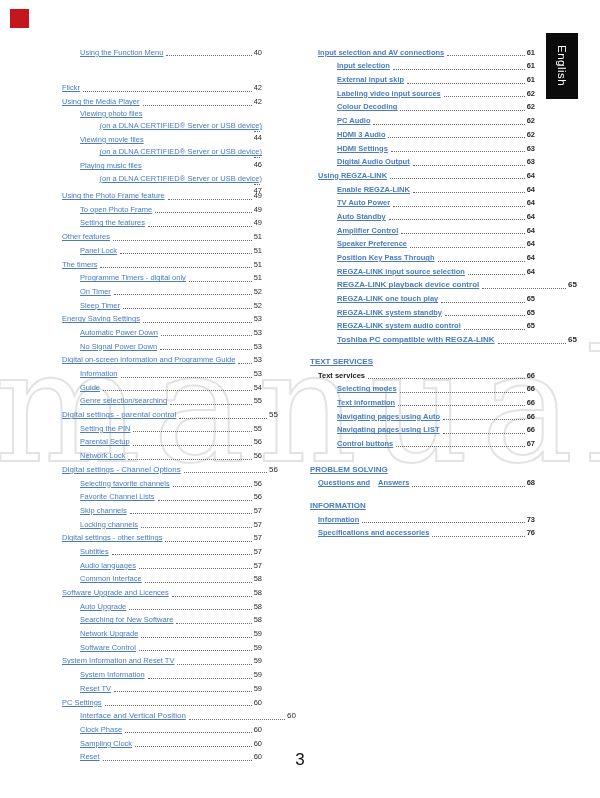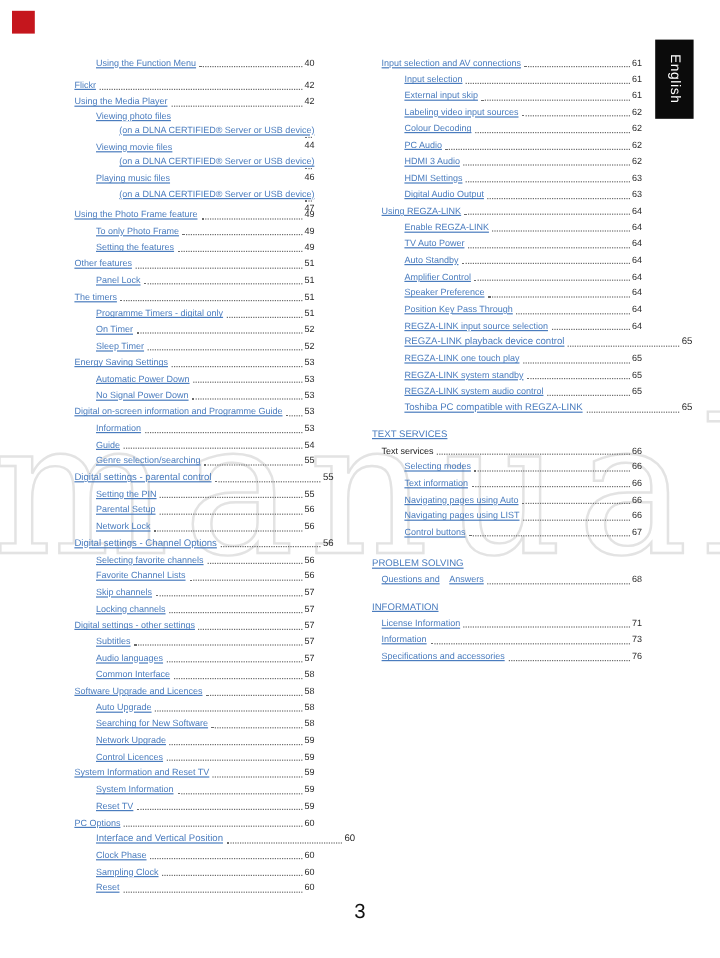--- a/index.html
+++ b/index.html
@@ -21,21 +21,21 @@
     position:absolute;left:546px;top:33px;width:32px;height:66px;background:#0b0b0b;z-index:3;
     display:flex;align-items:center;justify-content:center;
   }
   .lang-tab span{
     writing-mode:vertical-rl;text-orientation:mixed;
     color:#ffffff;font-size:11.5px;letter-spacing:0.5px;
   }
   
   .toc-col{position:absolute;top:44px;z-index:2;}
   .col0{left:62px;width:200px;}
-  .col1{left:310px;width:225px;}
+  .col1{left:310px;width:225px;font-weight:bold;}
   .toc-row{font-size:7.5px;color:#222;}
   .flexline{display:flex;align-items:flex-end;height:13.7px;}
   .lbl{white-space:nowrap;line-height:10px;}
   .link .lbl, .header .lbl{color:#4a7cbe;text-decoration:underline;cursor:pointer;}
   .plain .lbl{color:#222222;text-decoration:none;}
   .header{font-size:8px;}
   .header .lbl{text-decoration:underline;}
   .leader{flex:1;min-width:6px;border-bottom:1px dotted #6a6a6a;margin:0 2px 1.5px 3px;}
   .pagenum{color:#2a2a2a;line-height:10px;}
   
@@ -70,21 +70,21 @@
 <div class="lang-tab">
   <span>English</span>
 </div>
 
 <div class="toc-col col0">
     <div class="toc-row link lvl1 flexline">
       <span class="lbl">Using the Function Menu</span>
       <span class="leader"></span>
       <span class="pagenum">40</span>
     </div>
-    <div class="toc-row link lvl0 flexline" style="margin-top: 5px;">
+    <div class="toc-row link lvl0 flexline" style="margin-top: 22px;">
       <span class="lbl">Flickr</span>
       <span class="leader"></span>
       <span class="pagenum">42</span>
     </div>
     <div class="toc-row link lvl0 flexline">
       <span class="lbl">Using the Media Player</span>
       <span class="leader"></span>
       <span class="pagenum">42</span>
     </div>
     <div class="toc-row link lvl1 group">
@@ -110,21 +110,21 @@
         <span class="leader"></span>
         <span class="pagenum">47</span>
       </div>
     </div>
     <div class="toc-row link lvl0 flexline">
       <span class="lbl">Using the Photo Frame feature</span>
       <span class="leader"></span>
       <span class="pagenum">49</span>
     </div>
     <div class="toc-row link lvl1 flexline">
-      <span class="lbl">To only Photo Frame</span>
+      <span class="lbl">To open Photo Frame</span>
       <span class="leader"></span>
       <span class="pagenum">49</span>
     </div>
     <div class="toc-row link lvl1 flexline">
       <span class="lbl">Setting the features</span>
       <span class="leader"></span>
       <span class="pagenum">49</span>
     </div>
     <div class="toc-row link lvl0 flexline">
       <span class="lbl">Other features</span>
@@ -270,41 +270,41 @@
       <span class="lbl">Searching for New Software</span>
       <span class="leader"></span>
       <span class="pagenum">58</span>
     </div>
     <div class="toc-row link lvl1 flexline">
       <span class="lbl">Network Upgrade</span>
       <span class="leader"></span>
       <span class="pagenum">59</span>
     </div>
     <div class="toc-row link lvl1 flexline">
-      <span class="lbl">Control Licences</span>
+      <span class="lbl">Software Control</span>
       <span class="leader"></span>
       <span class="pagenum">59</span>
     </div>
     <div class="toc-row link lvl0 flexline">
       <span class="lbl">System Information and Reset TV</span>
       <span class="leader"></span>
       <span class="pagenum">59</span>
     </div>
     <div class="toc-row link lvl1 flexline">
       <span class="lbl">System Information</span>
       <span class="leader"></span>
       <span class="pagenum">59</span>
     </div>
     <div class="toc-row link lvl1 flexline">
       <span class="lbl">Reset TV</span>
       <span class="leader"></span>
       <span class="pagenum">59</span>
     </div>
     <div class="toc-row link lvl0 flexline">
-      <span class="lbl">PC Options</span>
+      <span class="lbl">PC Settings</span>
       <span class="leader"></span>
       <span class="pagenum">60</span>
     </div>
     <div class="toc-row link lvl1 wide flexline">
       <span class="lbl">Interface and Vertical Position</span>
       <span class="leader"></span>
       <span class="pagenum">60</span>
     </div>
     <div class="toc-row link lvl1 flexline">
       <span class="lbl">Clock Phase</span>
@@ -473,25 +473,20 @@
       <span class="lbl">Questions and</span>
       <span class="wordgap"></span>
       <span class="lbl">Answers</span>
       <span class="leader"></span>
       <span class="pagenum">68</span>
     </div>
     <div class="toc-row header lvlh flexline" style="margin-top: 9px;">
       <span class="lbl">INFORMATION</span>
     </div>
     <div class="toc-row link lvl0 flexline">
-      <span class="lbl">License Information</span>
-      <span class="leader"></span>
-      <span class="pagenum">71</span>
-    </div>
-    <div class="toc-row link lvl0 flexline">
       <span class="lbl">Information</span>
       <span class="leader"></span>
       <span class="pagenum">73</span>
     </div>
     <div class="toc-row link lvl0 flexline">
       <span class="lbl">Specifications and accessories</span>
       <span class="leader"></span>
       <span class="pagenum">76</span>
     </div>
   </div>

